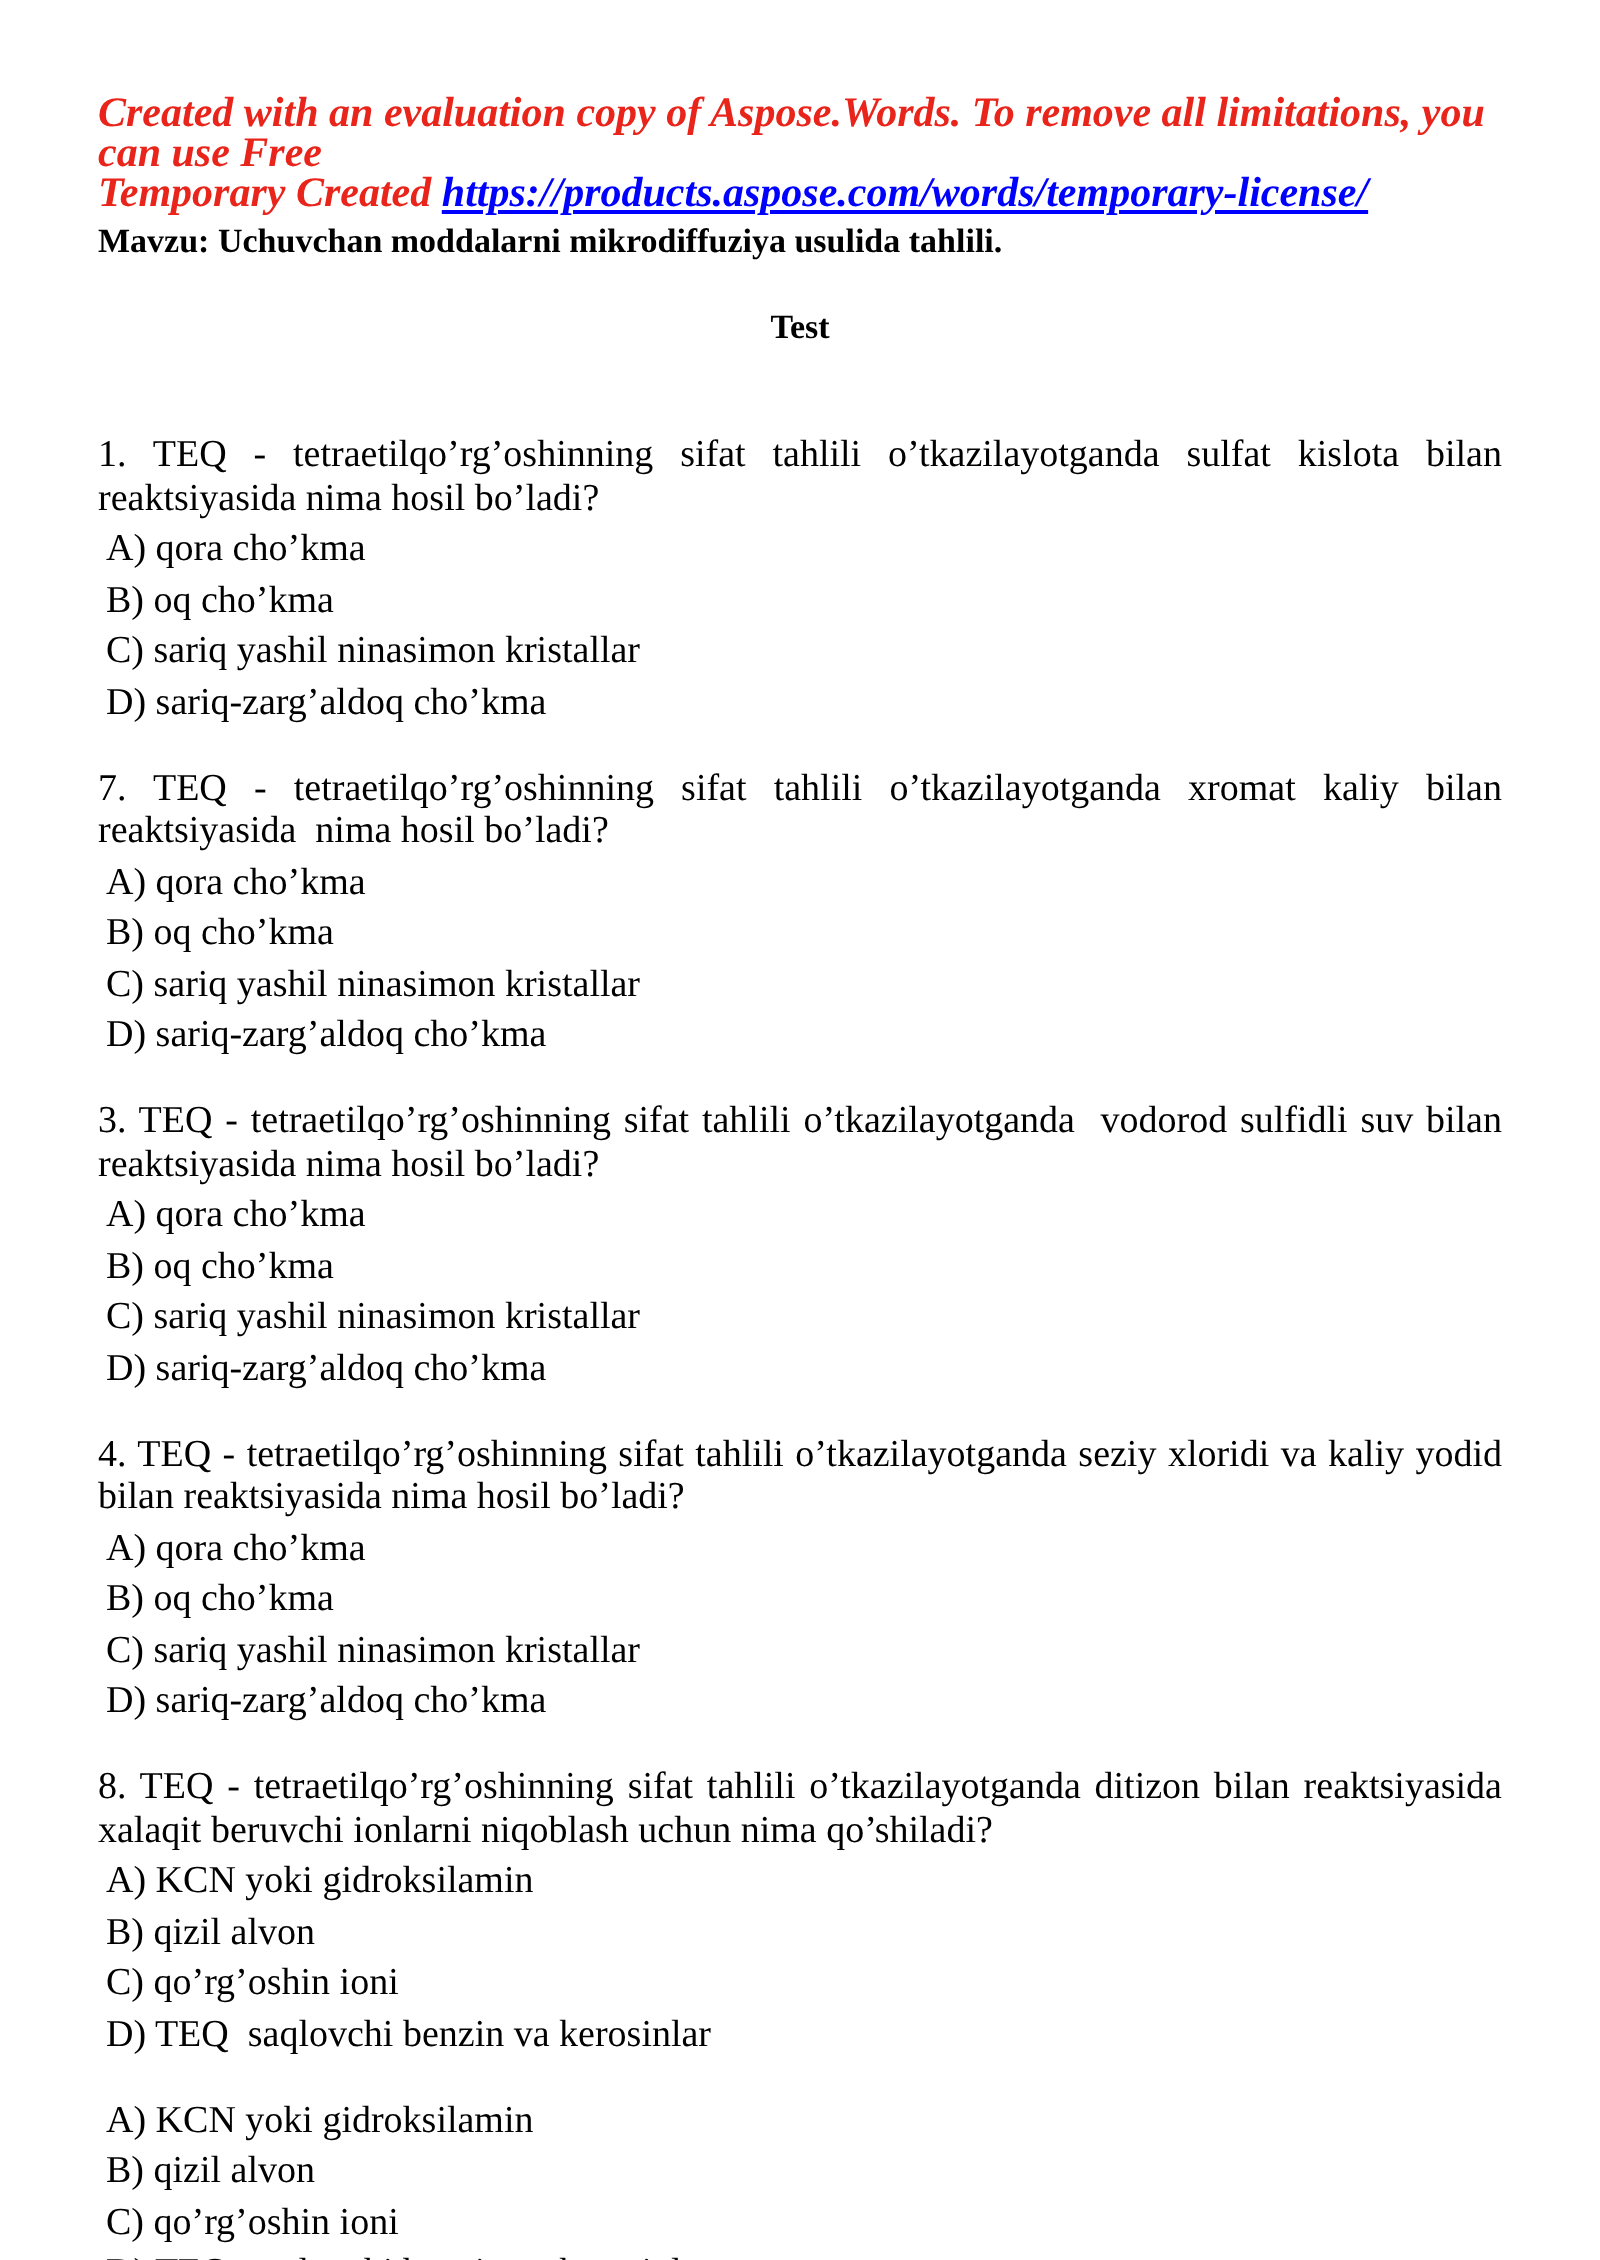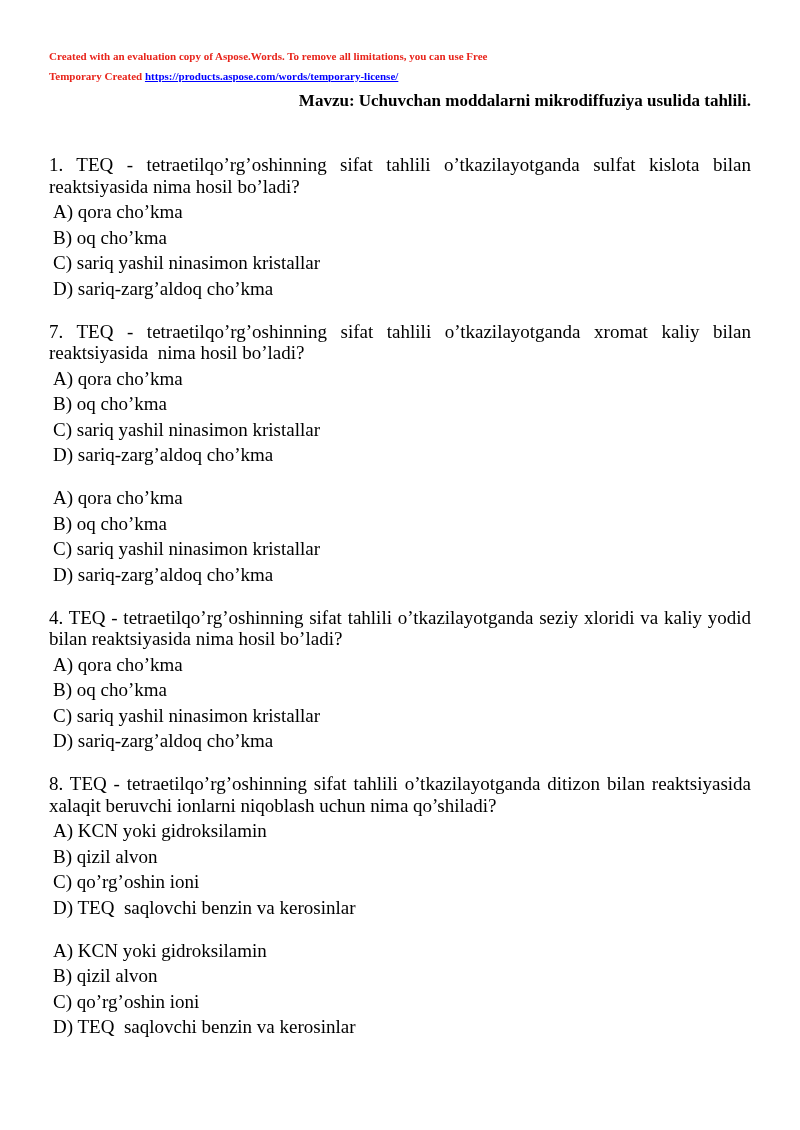--- a/index.html
+++ b/index.html
@@ -22,33 +22,34 @@
   .page {
     width: 800px;
     height: 1130px;
     padding: 46px 49px 0 49px;
     background: #ffffff;
   }
   .notice {
     margin: 0;
     color: var(--notice-red);
     font-weight: bold;
-    font-size: 11px;
+    font-size: 21px;
     line-height: 20px;
     text-align: left;
+    font-style: italic;
   }
   .notice a {
     color: var(--link-blue);
     font-weight: bold;
     text-decoration: underline;
     cursor: pointer;
   }
   .doc-title {
     margin: 4px 0 0 0;
-    text-align: right;
+    text-align: left;
     font-weight: bold;
     font-size: 17px;
     line-height: 22px;
   }
   .test-heading {
     margin: 21px 0 0 0;
     text-align: center;
     font-weight: bold;
     font-size: 17px;
     line-height: 22px;
@@ -75,40 +76,42 @@
 </style>
 </head>
 <body>
 
 <div class="page">
 
   <p class="notice"><span>Created with an evaluation copy of Aspose.Words. To remove all limitations, you can use Free</span><br><span>Temporary Created </span><a href="#">https://products.aspose.com/words/temporary-license/</a></p>
 
   <p class="doc-title">Mavzu: Uchuvchan moddalarni mikrodiffuziya usulida tahlili.</p>
 
+  <p class="test-heading">Test</p>
 
   <div class="questions">
 
     <div class="question-block">
       <p class="question-text">1. TEQ - tetraetilqo’rg’oshinning sifat tahlili o’tkazilayotganda sulfat kislota bilan reaktsiyasida nima hosil bo’ladi?</p>
       <p class="option">A) qora cho’kma</p>
       <p class="option">B) oq cho’kma</p>
       <p class="option">C) sariq yashil ninasimon kristallar</p>
       <p class="option">D) sariq-zarg’aldoq cho’kma</p>
     </div>
 
     <div class="question-block">
       <p class="question-text">7. TEQ - tetraetilqo’rg’oshinning sifat tahlili o’tkazilayotganda xromat kaliy bilan reaktsiyasida  nima hosil bo’ladi?</p>
       <p class="option">A) qora cho’kma</p>
       <p class="option">B) oq cho’kma</p>
       <p class="option">C) sariq yashil ninasimon kristallar</p>
       <p class="option">D) sariq-zarg’aldoq cho’kma</p>
     </div>
 
     <div class="question-block">
+      <p class="question-text">3. TEQ - tetraetilqo’rg’oshinning sifat tahlili o’tkazilayotganda  vodorod sulfidli suv bilan reaktsiyasida nima hosil bo’ladi?</p>
       <p class="option">A) qora cho’kma</p>
       <p class="option">B) oq cho’kma</p>
       <p class="option">C) sariq yashil ninasimon kristallar</p>
       <p class="option">D) sariq-zarg’aldoq cho’kma</p>
     </div>
 
     <div class="question-block">
       <p class="question-text">4. TEQ - tetraetilqo’rg’oshinning sifat tahlili o’tkazilayotganda seziy xloridi va kaliy yodid bilan reaktsiyasida nima hosil bo’ladi?</p>
       <p class="option">A) qora cho’kma</p>
       <p class="option">B) oq cho’kma</p>

